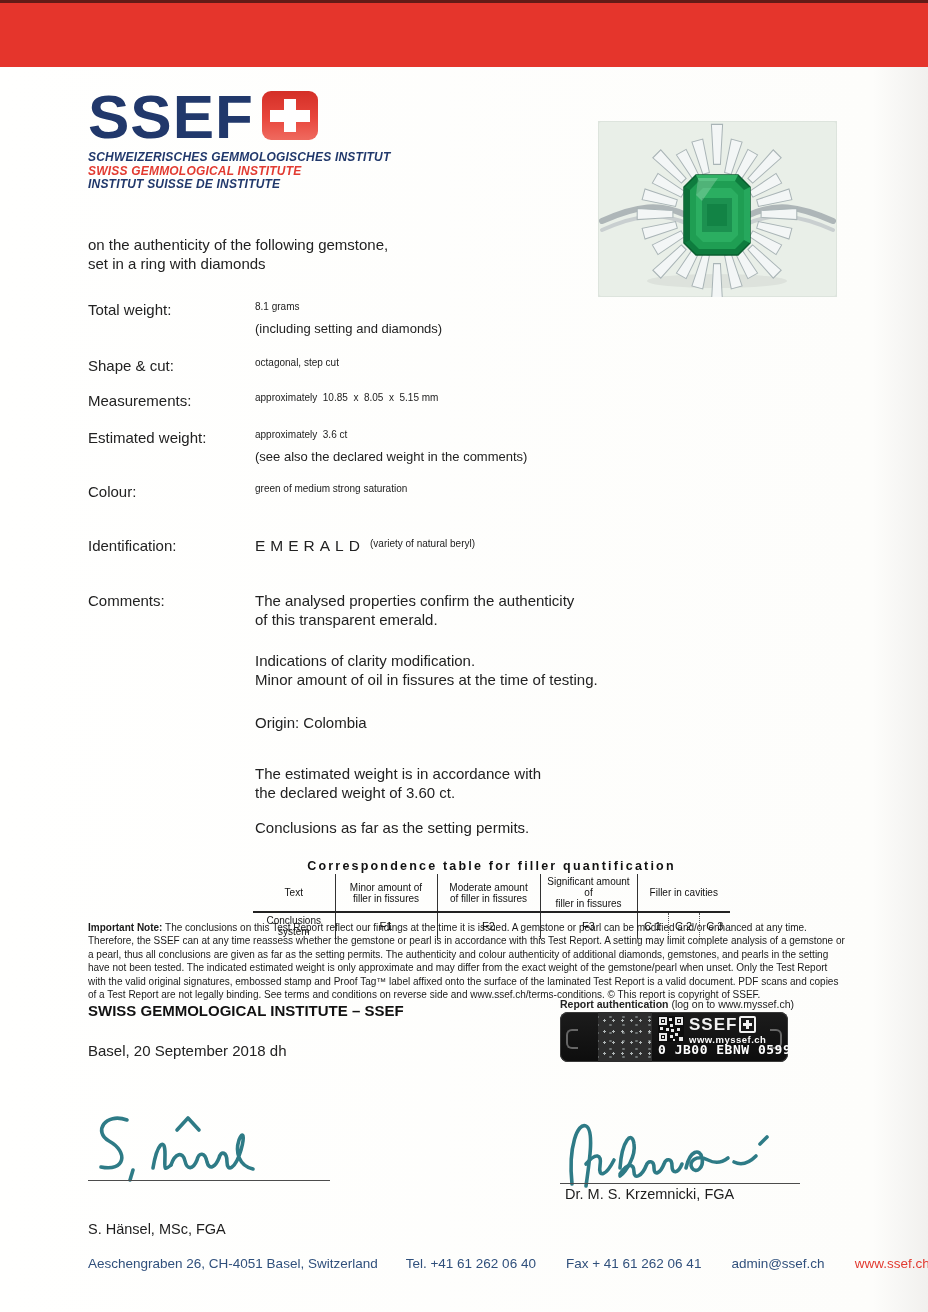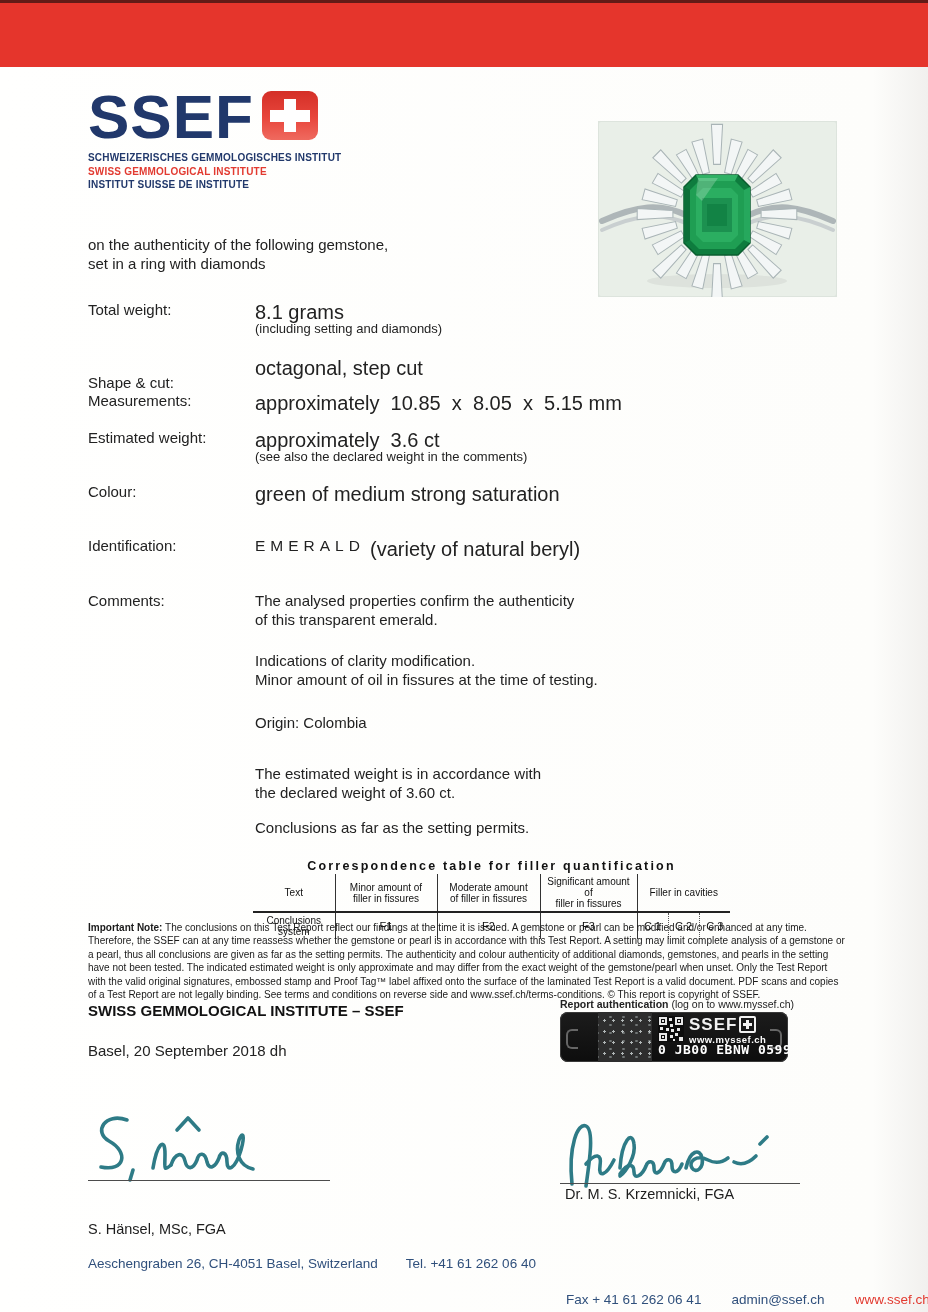--- a/index.html
+++ b/index.html
@@ -18,27 +18,27 @@
   .red-band{position:absolute;top:0;left:0;width:100%;height:67px;
     background:#e5352c;border-top:3px solid #621b17;box-sizing:border-box;}
 
   
   .logo-word{font-weight:bold;font-size:62px;letter-spacing:1px;color:#21386b;line-height:1;}
   .logo-cross{width:56px;height:49px;border-radius:9px;
     background:linear-gradient(180deg,#d42f27 0%,#e8463c 55%,#ef6a5f 100%);
     position:relative;display:inline-block;}
   .logo-cross .v{position:absolute;left:50%;top:8px;bottom:8px;width:12px;margin-left:-6px;background:#fff;}
   .logo-cross .h{position:absolute;top:50%;left:8px;right:8px;height:12px;margin-top:-6px;background:#fff;}
-  .hdr-line{font-size:10px;letter-spacing:.2px;line-height:13.5px;font-weight:bold;}
+  .hdr-line{font-size:12px;letter-spacing:.2px;line-height:13.5px;font-weight:bold;font-style:italic;}
   .navy{color:#21386b;} .redtxt{color:#e23a30;}
   .report-title{font-size:19.5px;font-weight:bold;color:#111;}
 
   
   .flabel{font-size:15px;color:#222;}
-  .fvalue{font-size:20px;color:#222;white-space:pre-wrap;}
+  .fvalue{font-size:10px;color:#222;white-space:pre-wrap;}
   .fnote{font-size:13px;color:#222;margin-top:2px;}
   .emerald-word{letter-spacing:5px;font-size:15.5px;}
   .para{font-size:15px;line-height:18.5px;white-space:pre-line;color:#222;}
 
   
   .ctable-title{font-size:12.5px;font-weight:bold;letter-spacing:2.2px;color:#111;text-align:center;}
   table.ctable{border-collapse:collapse;table-layout:fixed;}
   table.ctable td{font-size:10px;line-height:11px;text-align:center;vertical-align:middle;
     padding:2px 2px;color:#111;}
   table.ctable tr.hdr td{border-bottom:2px solid #222;}
@@ -74,21 +74,21 @@
   .stk-code{position:absolute;left:0px;top:26px;width:126px;color:#fff;
     font-family:"DejaVu Sans Mono",monospace;font-weight:bold;font-size:13px;letter-spacing:.5px;white-space:nowrap;}
 
   
   .sigline{position:absolute;height:0;border-top:1.6px solid #4c4c4c;}
   .signame{font-size:14.5px;color:#1d1d1d;}
 
   
   .footer{position:absolute;left:88px;top:1256px;width:790px;display:flex;gap:0;
     font-size:13.5px;color:#30507c;white-space:nowrap;}
-  .footer .sp1{margin-left:28px;} .footer .sp2{margin-left:30px;margin-top:36px;}
+  .footer .sp1{margin-left:28px;} .footer .sp2{margin-left:30px;}
   .footer .site{color:#e23a30;}
 </style>
 </head>
 <body>
 
 <div class="page">
 
   <div class="red-band"></div>
 
   <div class="abs" style="left:88px;top:86px;">
@@ -163,21 +163,21 @@
   <div class="abs para" style="left:88px;top:236px;">on the authenticity of the following gemstone,
 set in a ring with diamonds</div>
 
   <div class="abs" style="left:88px;top:301px;width:560px;">
     <span class="flabel abs" style="left:0;top:0;">Total weight:</span>
     <span class="fvalue abs" style="left:167px;top:0;">8.1 grams</span>
     <span class="fnote abs" style="left:167px;top:18px;">(including setting and diamonds)</span>
   </div>
 
   <div class="abs" style="left:88px;top:357px;width:560px;">
-    <span class="flabel abs" style="left:0;top:17px;">Shape &amp; cut:</span>
+    <span class="flabel abs" style="left:0;top:0;">Shape &amp; cut:</span>
     <span class="fvalue abs" style="left:167px;top:0;">octagonal, step cut</span>
   </div>
 
   <div class="abs" style="left:88px;top:392px;width:560px;">
     <span class="flabel abs" style="left:0;top:0;">Measurements:</span>
     <span class="fvalue abs" style="left:167px;top:0;">approximately  10.85  x  8.05  x  5.15 mm</span>
   </div>
 
   <div class="abs" style="left:88px;top:429px;width:560px;">
     <span class="flabel abs" style="left:0;top:0;">Estimated weight:</span>

